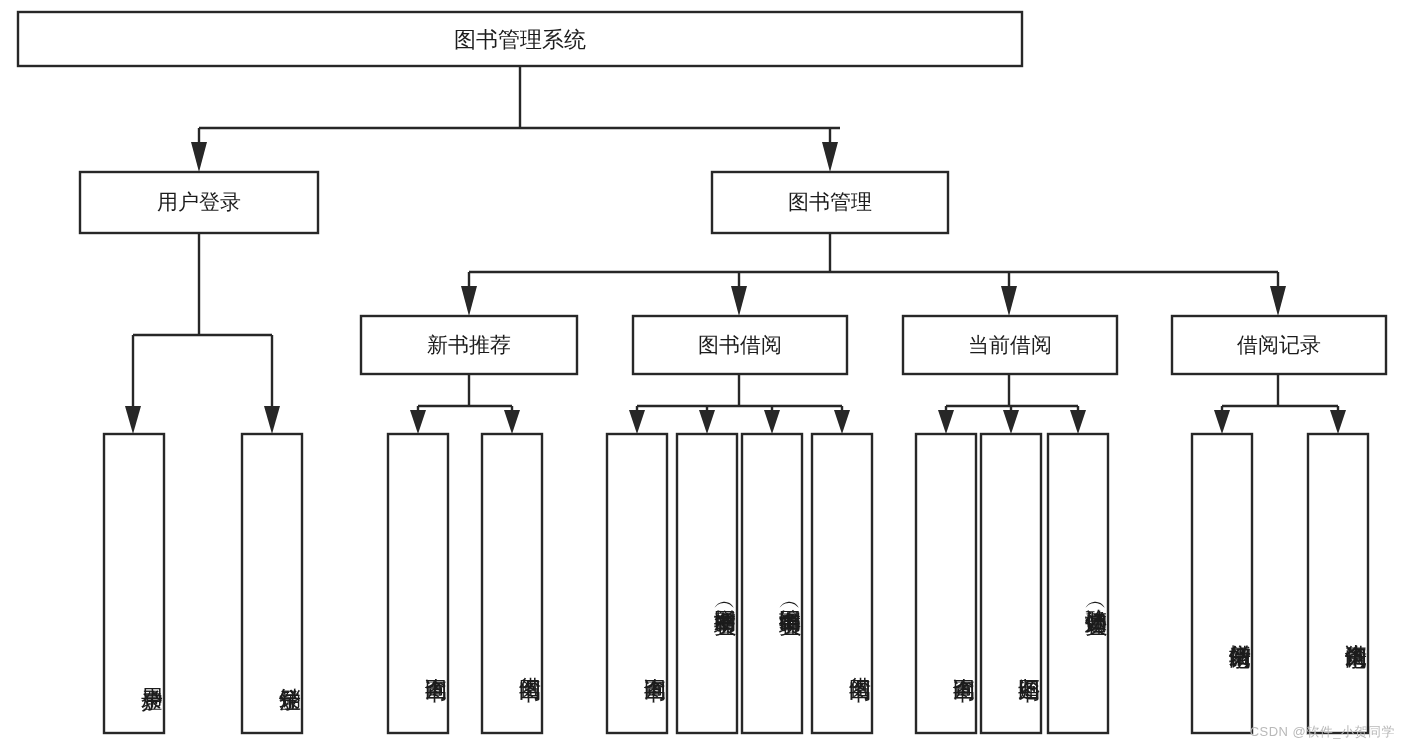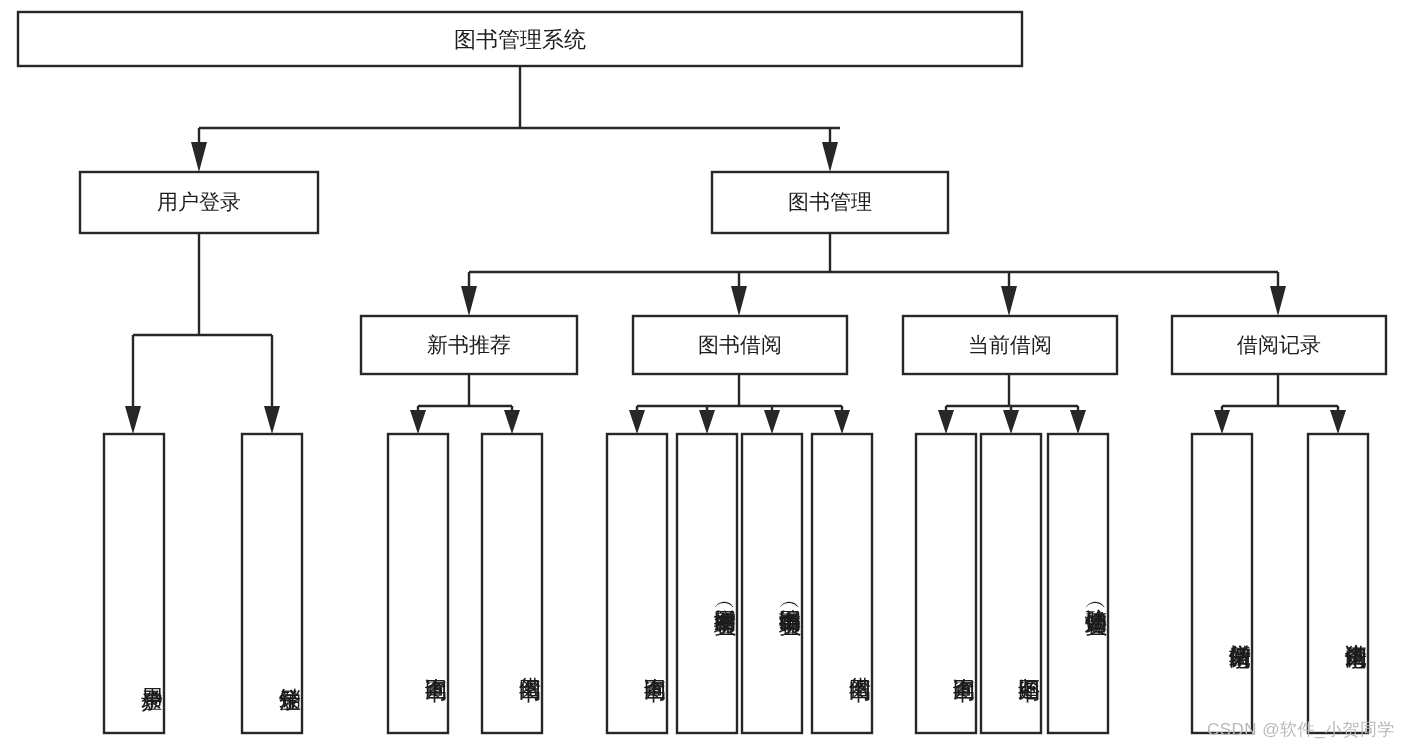--- a/index.html
+++ b/index.html
@@ -66,21 +66,21 @@
     justify-content: center;
     text-align: center;
     white-space: nowrap;
     pointer-events: none;
   }
   .watermark {
     position: absolute;
     right: 10px;
     bottom: 6px;
     font-family: "Liberation Sans", "DejaVu Sans", sans-serif;
-    font-size: 17px;
+    font-size: 13px;
     color: #b9b9b9;
     letter-spacing: 0.5px;
     user-select: none;
   }
 </style>
 </head>
 <body>
 
 <div id="diagram-root">
 

